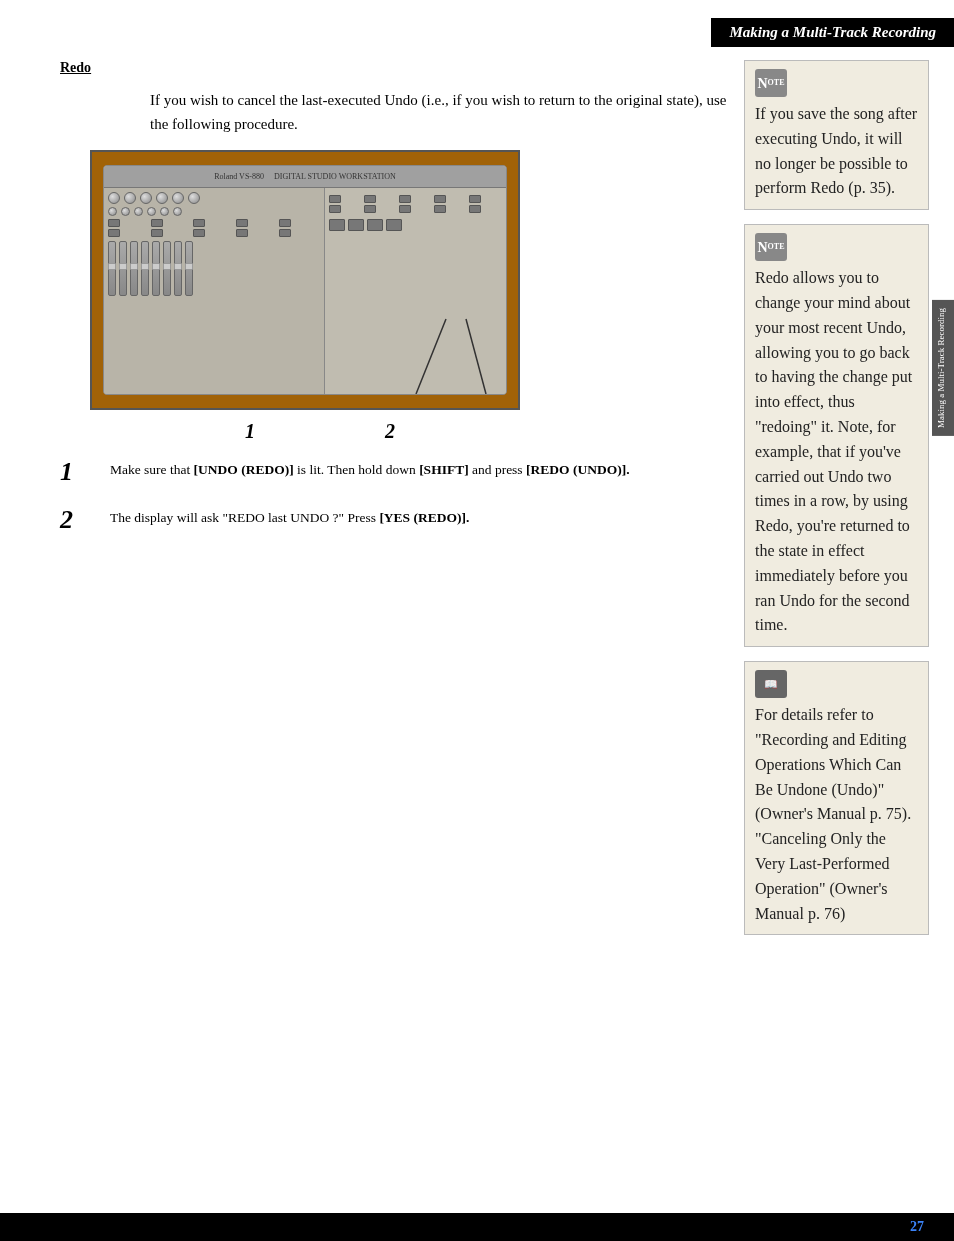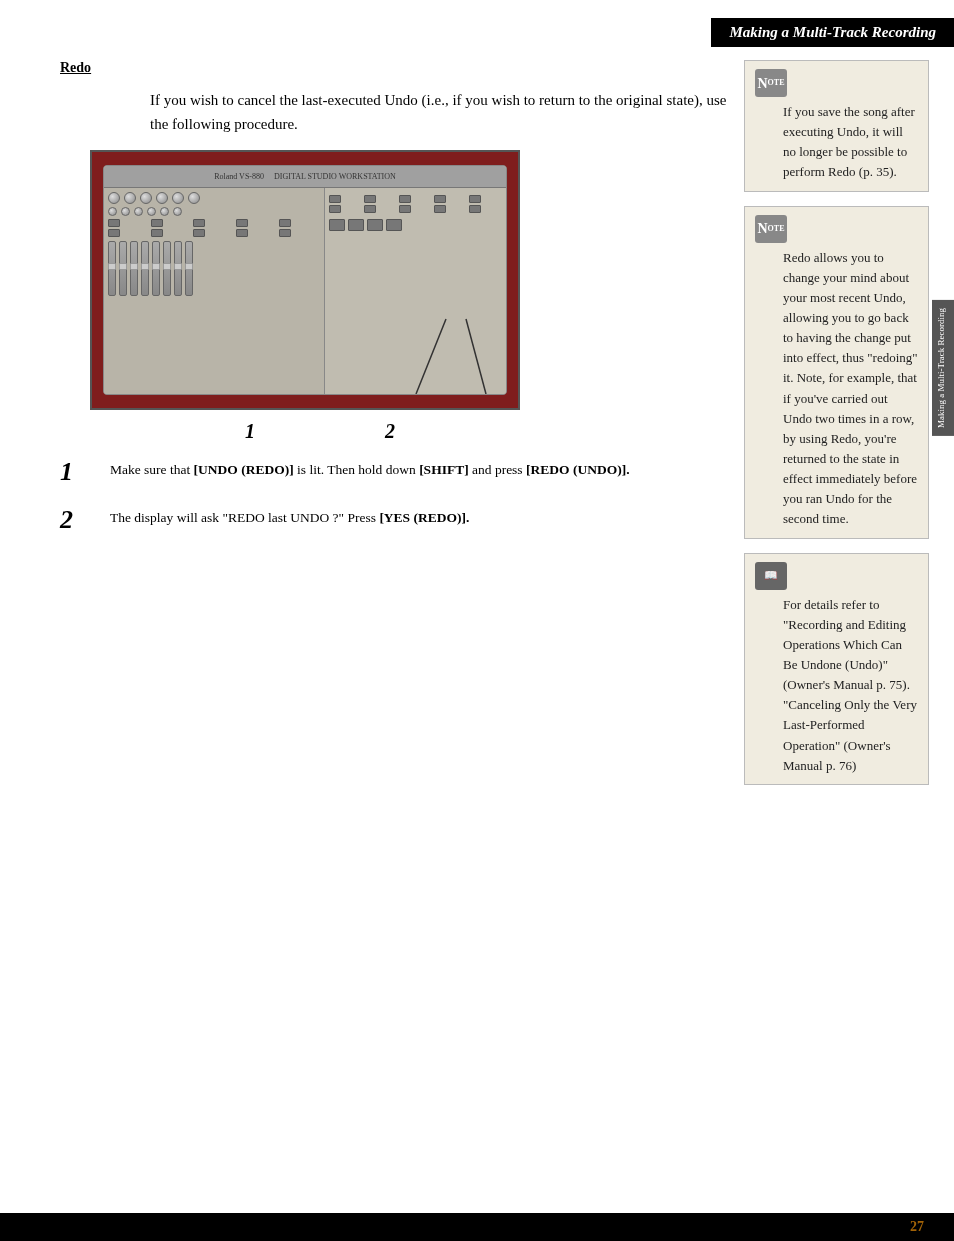--- a/index.html
+++ b/index.html
@@ -77,21 +77,21 @@
       font-size: 15px;
       line-height: 1.6;
     }
 
     
     .device-image {
       margin-left: 30px;
       margin-bottom: 10px;
       width: 430px;
       height: 260px;
-      background: #7f1d1d;
+      background: #a16207;
       border: 2px solid #555;
       position: relative;
       display: flex;
       align-items: center;
       justify-content: center;
       overflow: hidden;
     }
 
     .device-image-inner {
       width: 95%;
@@ -294,30 +294,29 @@
       right: 0;
       height: 28px;
       background: #000;
       display: flex;
       align-items: center;
       justify-content: flex-end;
       padding-right: 30px;
     }
 
     .page-number {
-      color: #a16207;
+      color: #3b82f6;
       font-size: 14px;
       font-weight: bold;
     }
 
     .sidebar-note-text {
-      font-size: 13px;
+      font-size: 16px;
       line-height: 1.55;
       color: #222;
-      margin-left: 28px;
     }
   </style>
 </head>
 <body>
 
 <div class="header-bar">
   <span>Making a Multi-Track Recording</span>
 </div>
 
 <div class="sidebar-tab">

